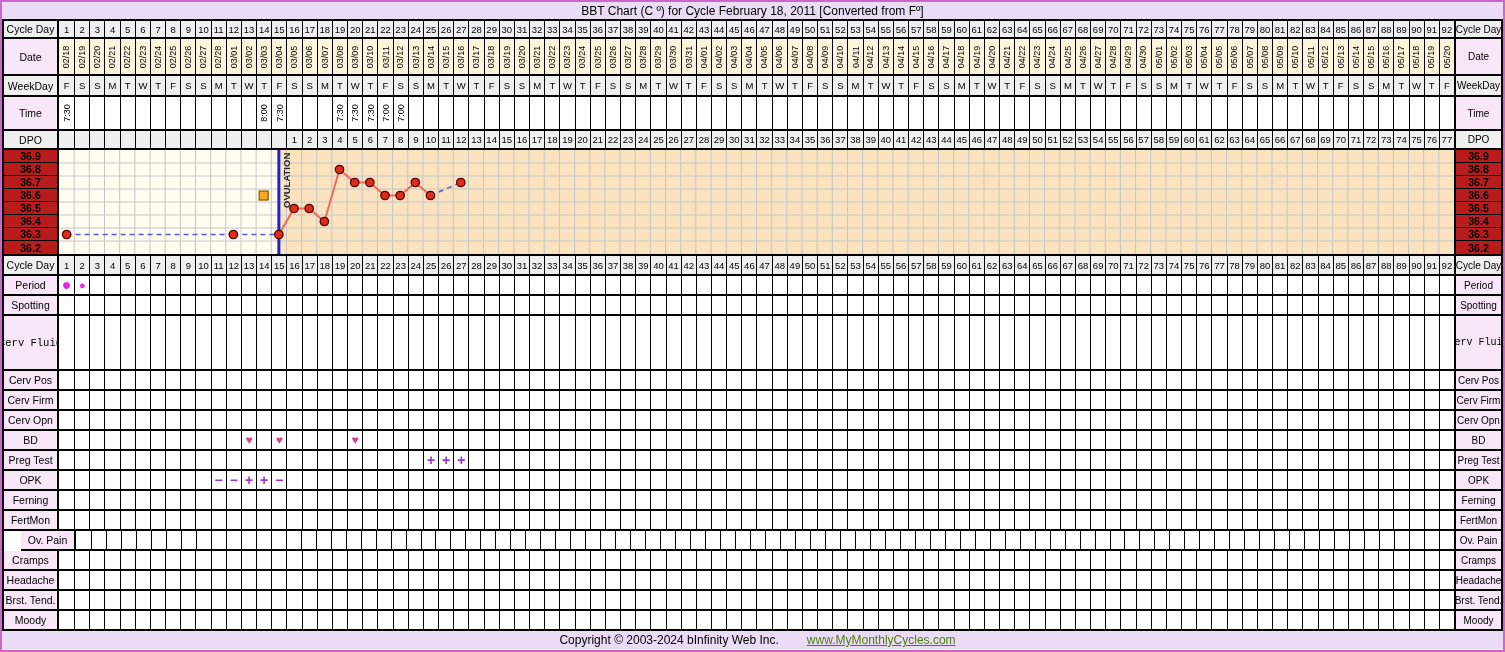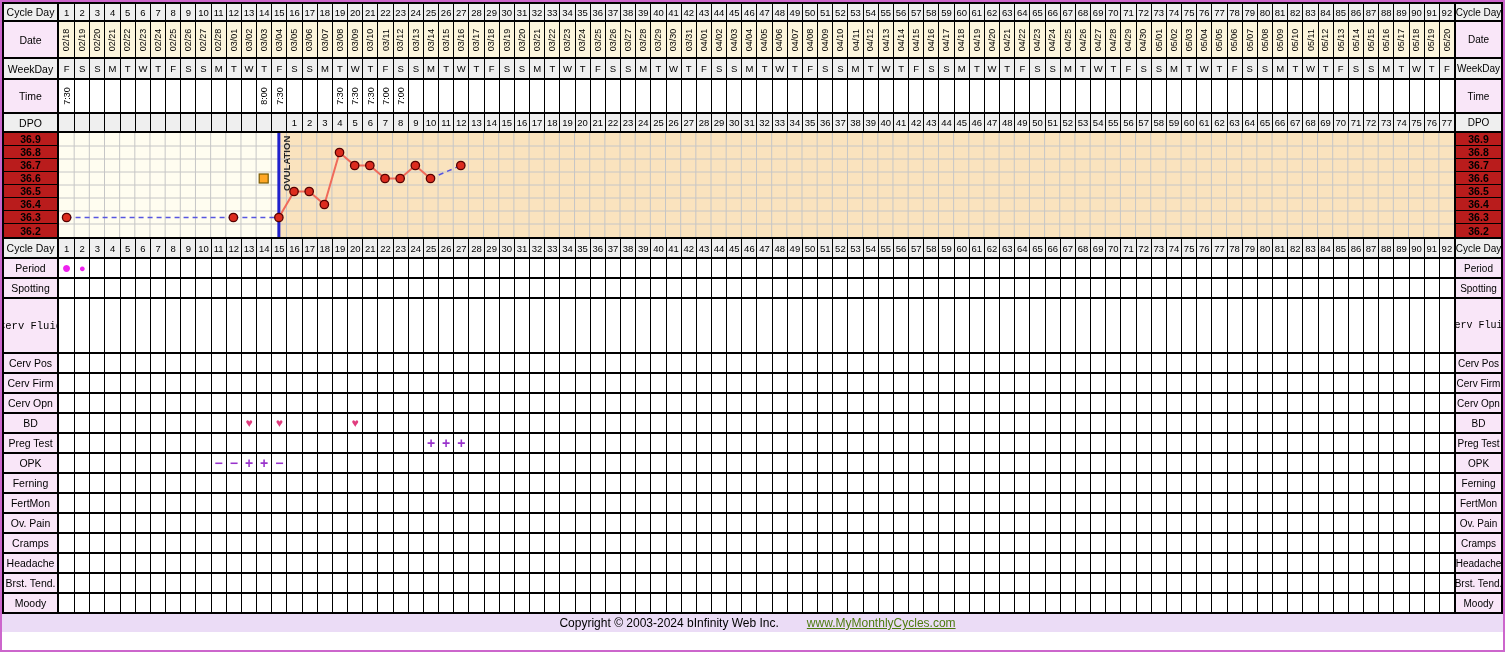--- a/index.html
+++ b/index.html
@@ -58,20 +58,21 @@
     border-bottom: 1px solid #000;
   }
   .tband:last-child { border-bottom: none; }
   #chart-canvas { position: relative; overflow: hidden; }
   #chart-canvas svg { display:block; }
 </style>
 </head>
 <body>
 
 <div id="frame">
+  <div id="title-bar" class="bar">BBT Chart (C º) for Cycle February 18, 2011  [Converted from Fº]</div>
   <div id="tbl">
       <div class="row" style="height: 18px;">
         <div class="lab lab-l bg-gray">Cycle Day</div>
         <div class="cells">
           <div class="cell bg-gray">1</div>
           <div class="cell bg-gray">2</div>
           <div class="cell bg-gray">3</div>
           <div class="cell bg-gray">4</div>
           <div class="cell bg-gray">5</div>
           <div class="cell bg-gray">6</div>
@@ -2098,21 +2099,21 @@
           <div class="cell bg-white"></div>
           <div class="cell bg-white"></div>
           <div class="cell bg-white"></div>
           <div class="cell bg-white"></div>
           <div class="cell bg-white"></div>
           <div class="cell bg-white"></div>
           <div class="cell bg-white"></div>
         </div>
         <div class="lab lab-r bg-pink">FertMon</div>
       </div>
-      <div class="row" style="height: 20px;">
+      <div class="row" style="height: 20px; margin-left: 17px;">
         <div class="lab lab-l bg-pink">Ov. Pain</div>
         <div class="cells">
           <div class="cell bg-white"></div>
           <div class="cell bg-white"></div>
           <div class="cell bg-white"></div>
           <div class="cell bg-white"></div>
           <div class="cell bg-white"></div>
           <div class="cell bg-white"></div>
           <div class="cell bg-white"></div>
           <div class="cell bg-white"></div>

